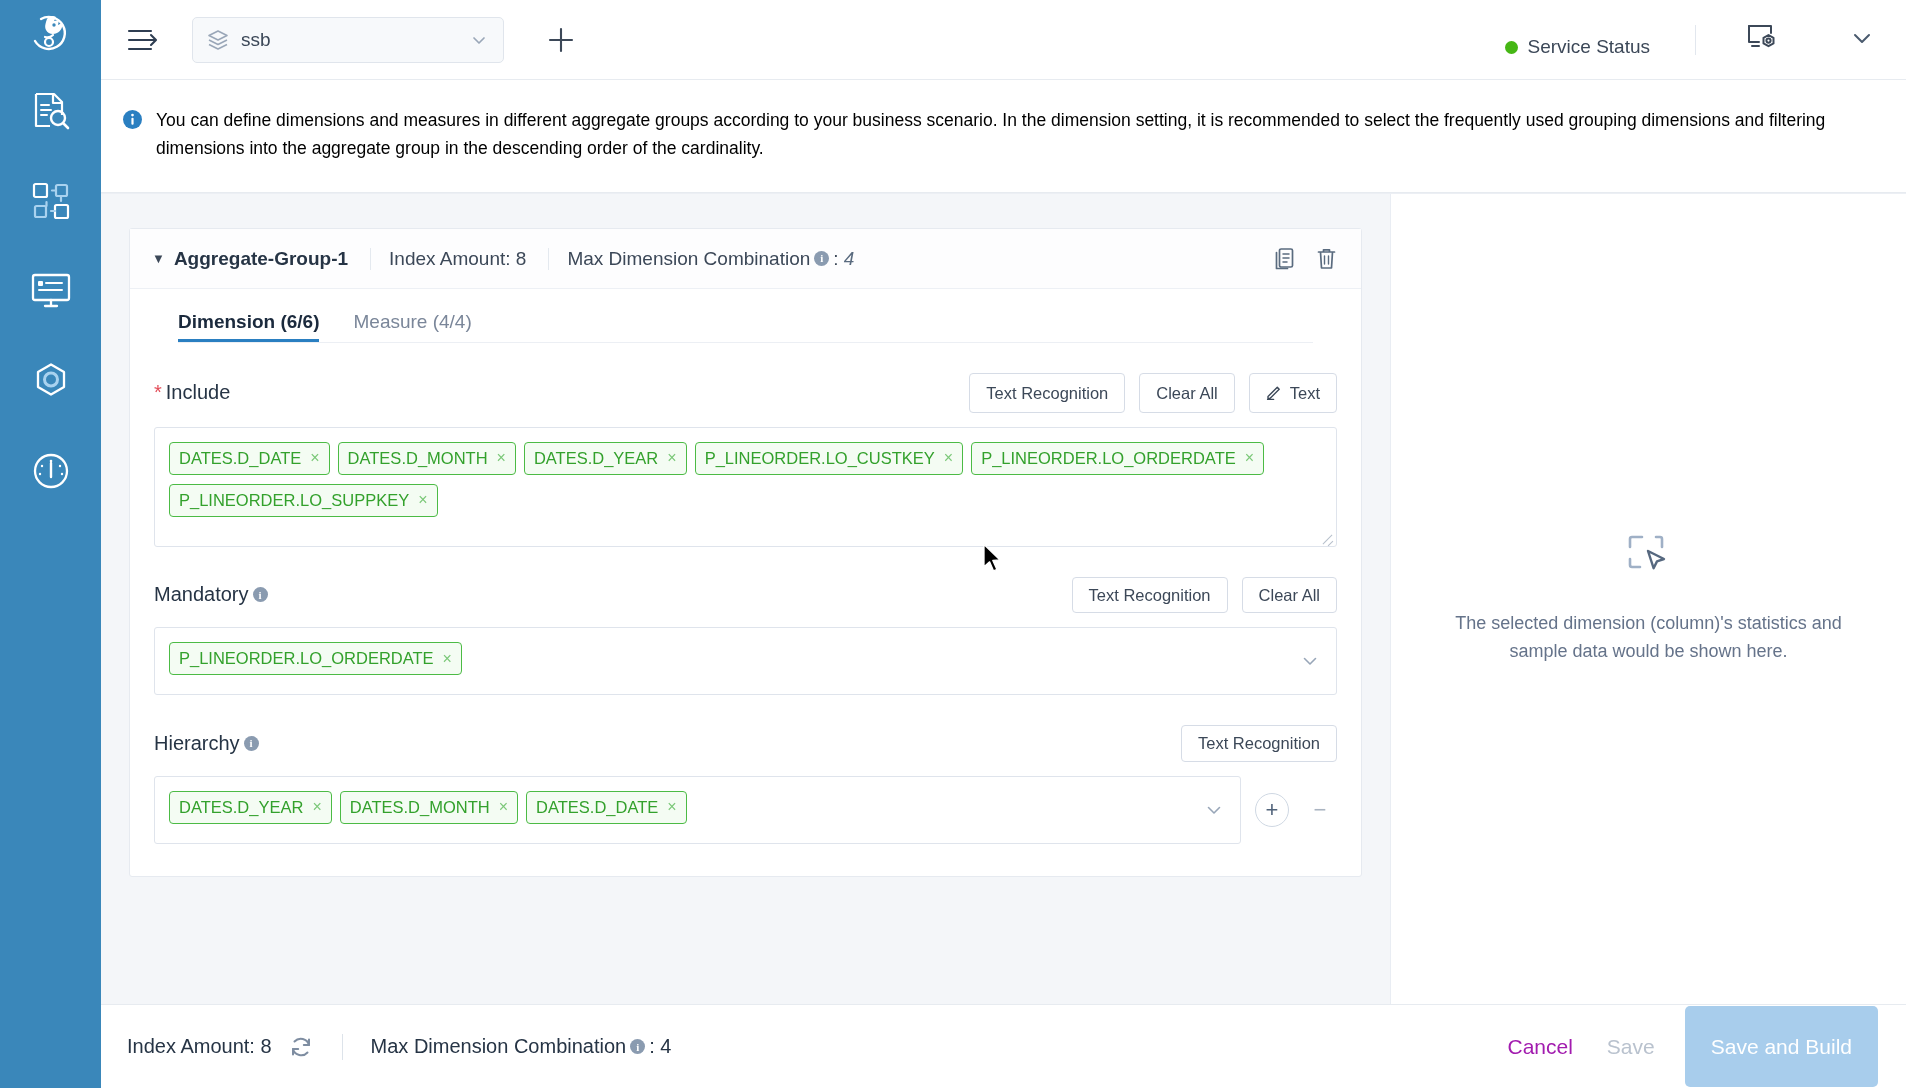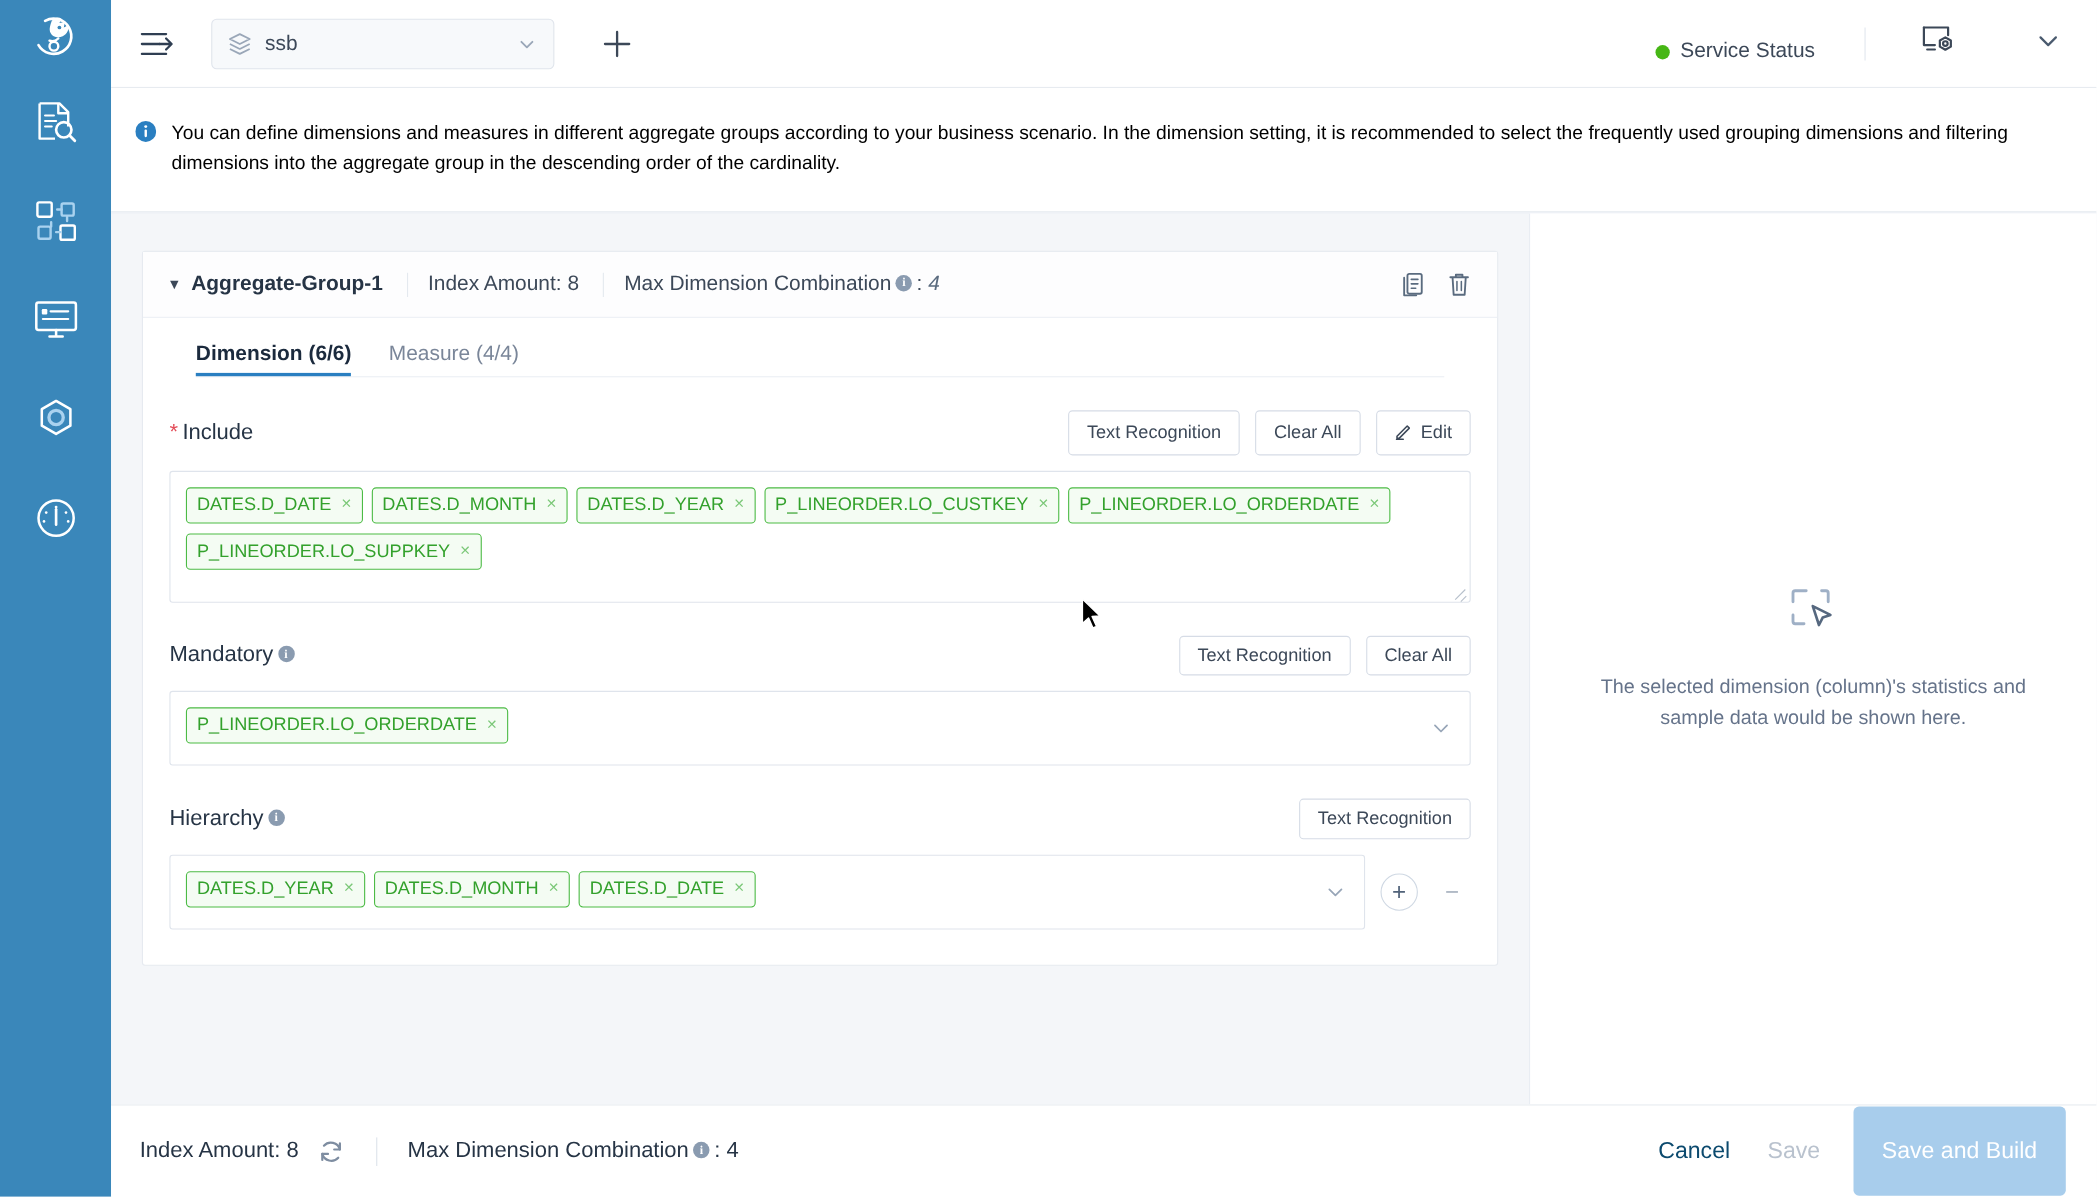--- a/index.html
+++ b/index.html
@@ -208,21 +208,21 @@
   .footer {
     height: 84px; flex: 0 0 84px; background: #fff;
     border-top: 1px solid #e7ebf0;
     display: flex; align-items: center; padding: 0 28px 0 26px;
   }
   .foot-meta { font-size: 20px; color: #263445; display: flex; align-items: center; gap: 16px; }
   .refresh { color: #7e8da1; cursor: pointer; display: flex; }
   .foot-sep { width: 1px; height: 26px; background: #dde3ea; margin: 0 12px; }
   .foot-actions { margin-left: auto; display: flex; align-items: center; gap: 26px; }
   .lnk-btn {
-    font-size: 21px; color: #0c4a6e; background: none; border: none; cursor: pointer;
+    font-size: 21px; color: #a21caf; background: none; border: none; cursor: pointer;
     font-family: "Liberation Sans", sans-serif; padding: 6px 4px;
   }
   .lnk-btn.disabled { color: #b9c2ce; cursor: not-allowed; }
   .primary-btn {
     background: #a8cdec; color: #fff; border: none; border-radius: 5px;
     font-size: 21px; padding: 30px 26px; cursor: not-allowed;
     font-family: "Liberation Sans", sans-serif; line-height: 1;
   }
 
   
@@ -433,21 +433,21 @@
               <div class="sec-btns">
                 <button class="btn">Text Recognition</button>
                 <button class="btn">Clear All</button>
                 <button class="btn">
                   <span>
                     <svg width="17" height="17" viewBox="0 0 17 17" fill="none">
                       <path d="M2 13.6L11.3 4.3l1.9 1.9L3.9 15.5H2z" stroke="#3c4858" stroke-width="1.4" fill="none" stroke-linejoin="round"></path>
                       <path d="M1.6 16.4h6" stroke="#3c4858" stroke-width="1.4" stroke-linecap="round"></path>
                     </svg>
                   </span>
-                  <span>Edit</span>
+                  <span>Text</span>
                 </button>
               </div>
             </div>
             <div class="tagbox tall">
               <span class="tag">
                   <span>DATES.D_DATE</span>
                   <span class="x">×</span>
                 </span><span class="tag">
                   <span>DATES.D_MONTH</span>
                   <span class="x">×</span>

